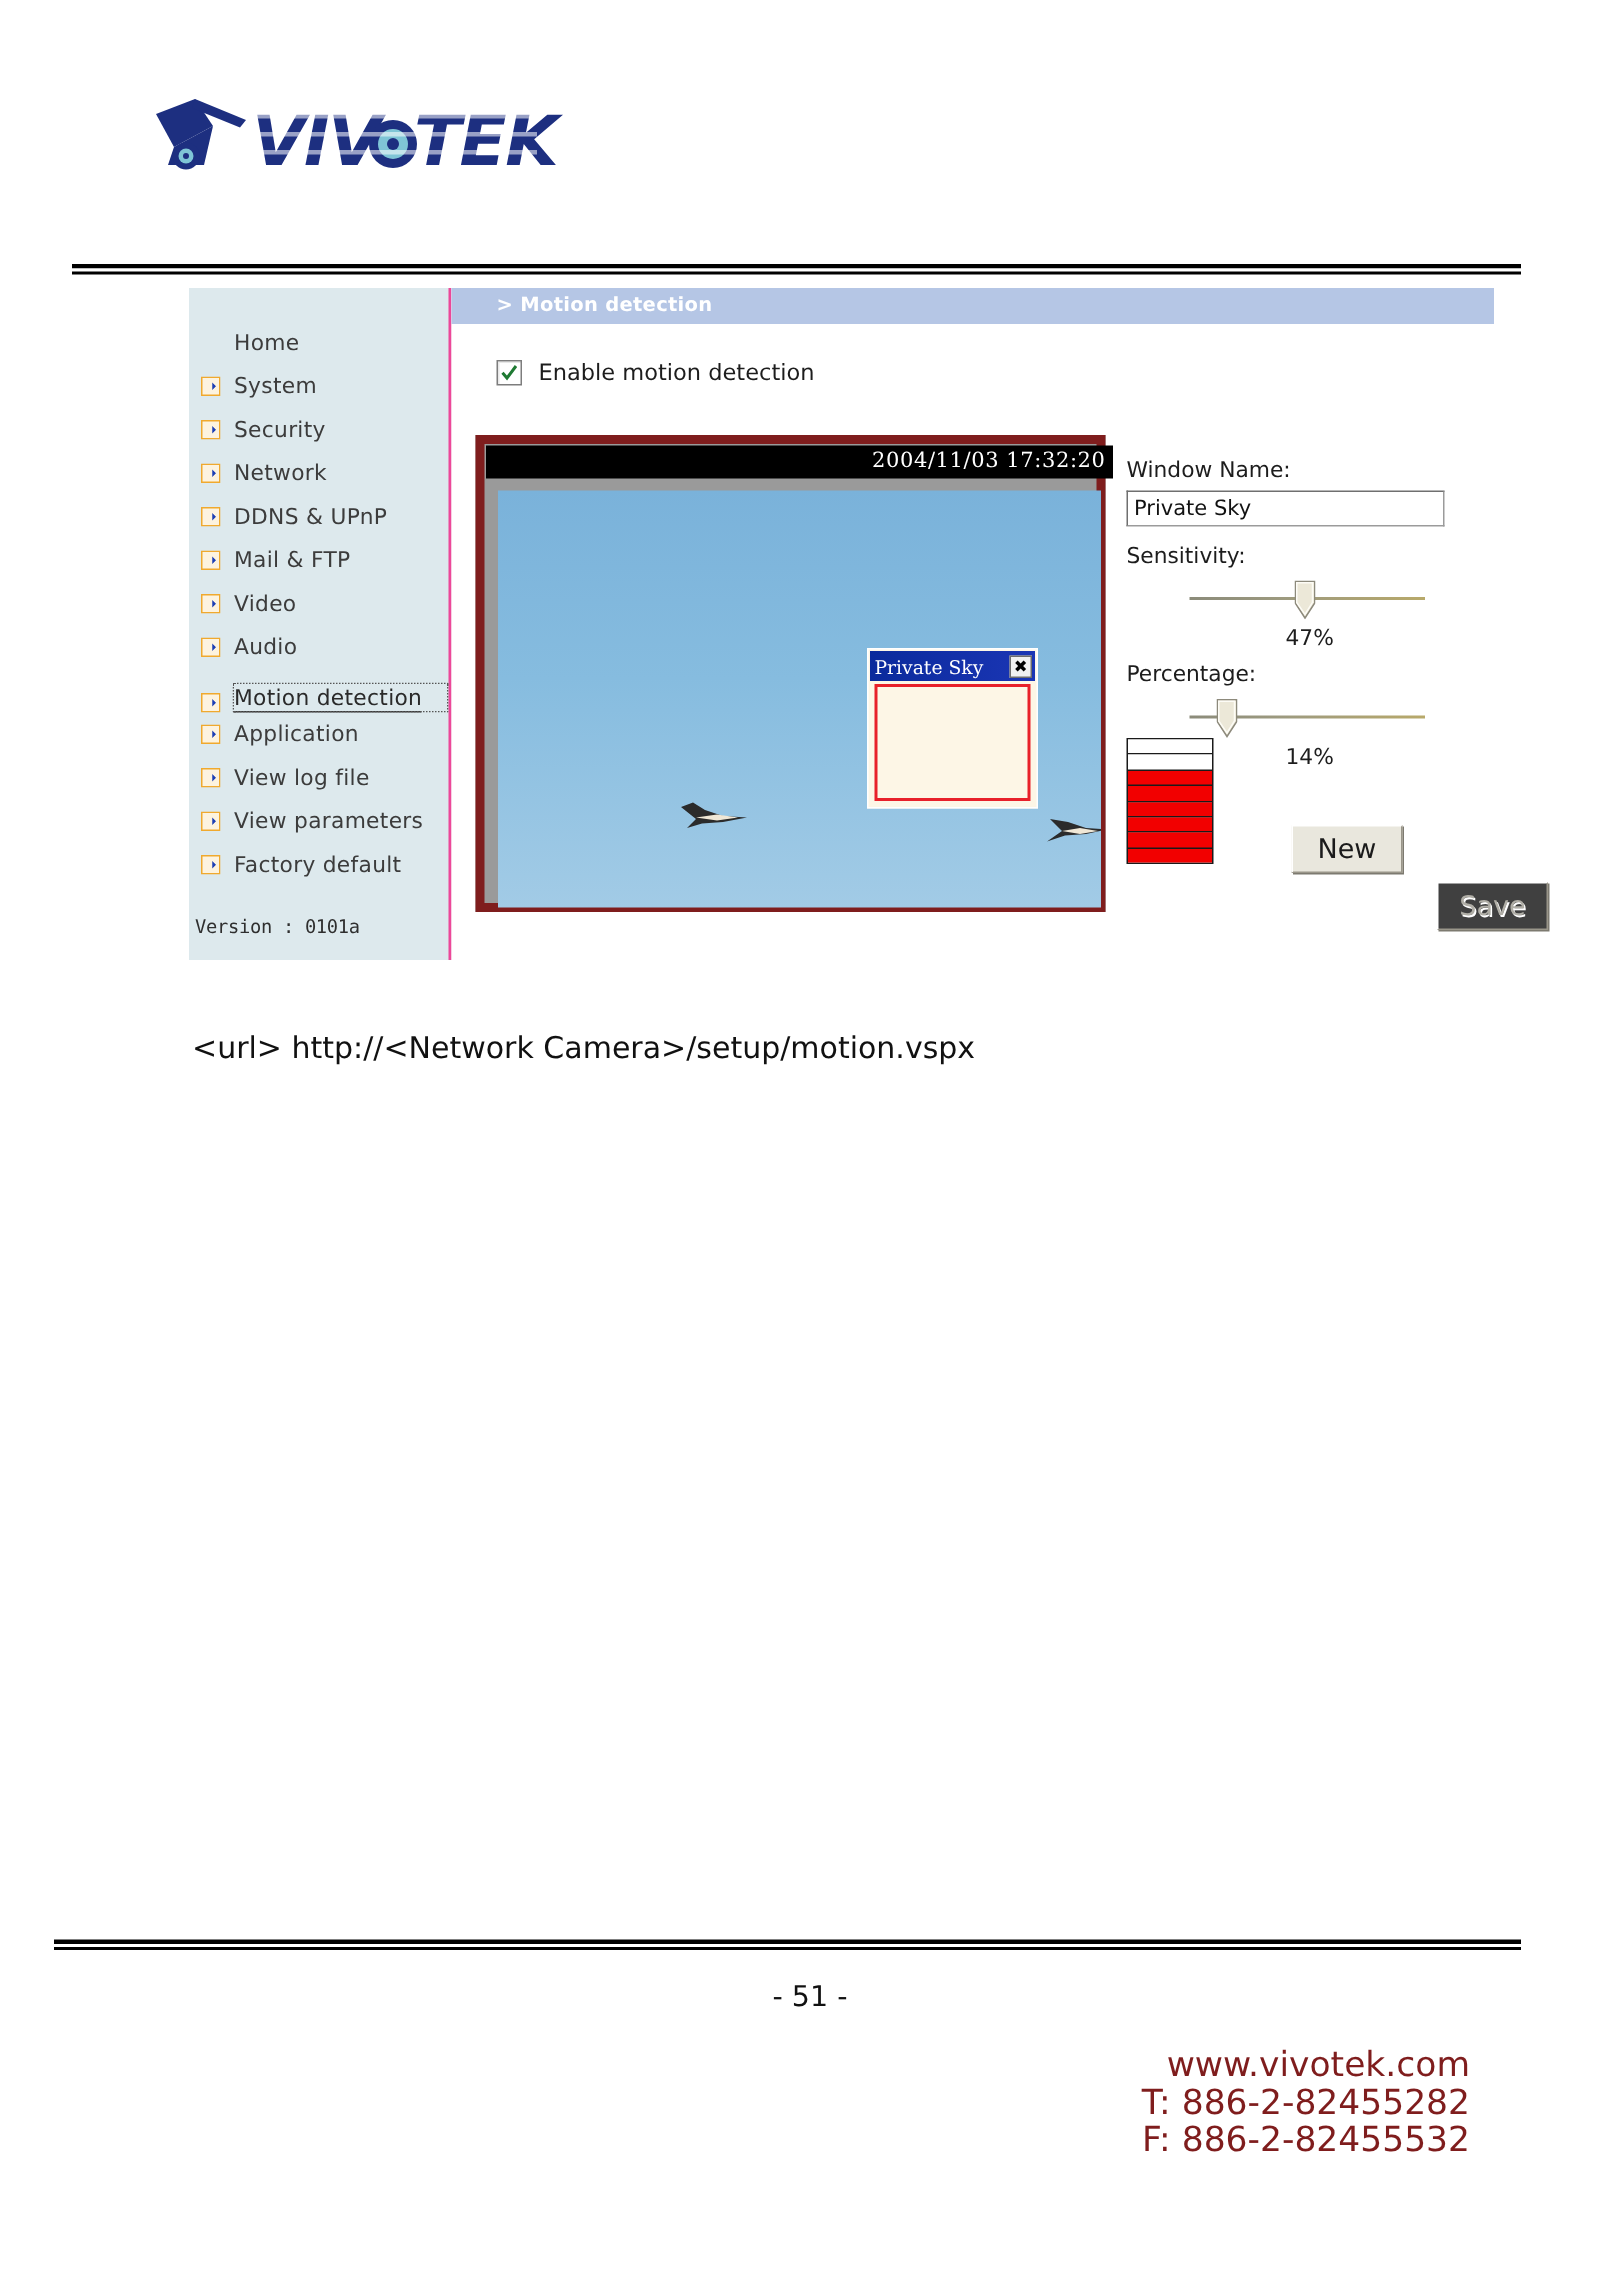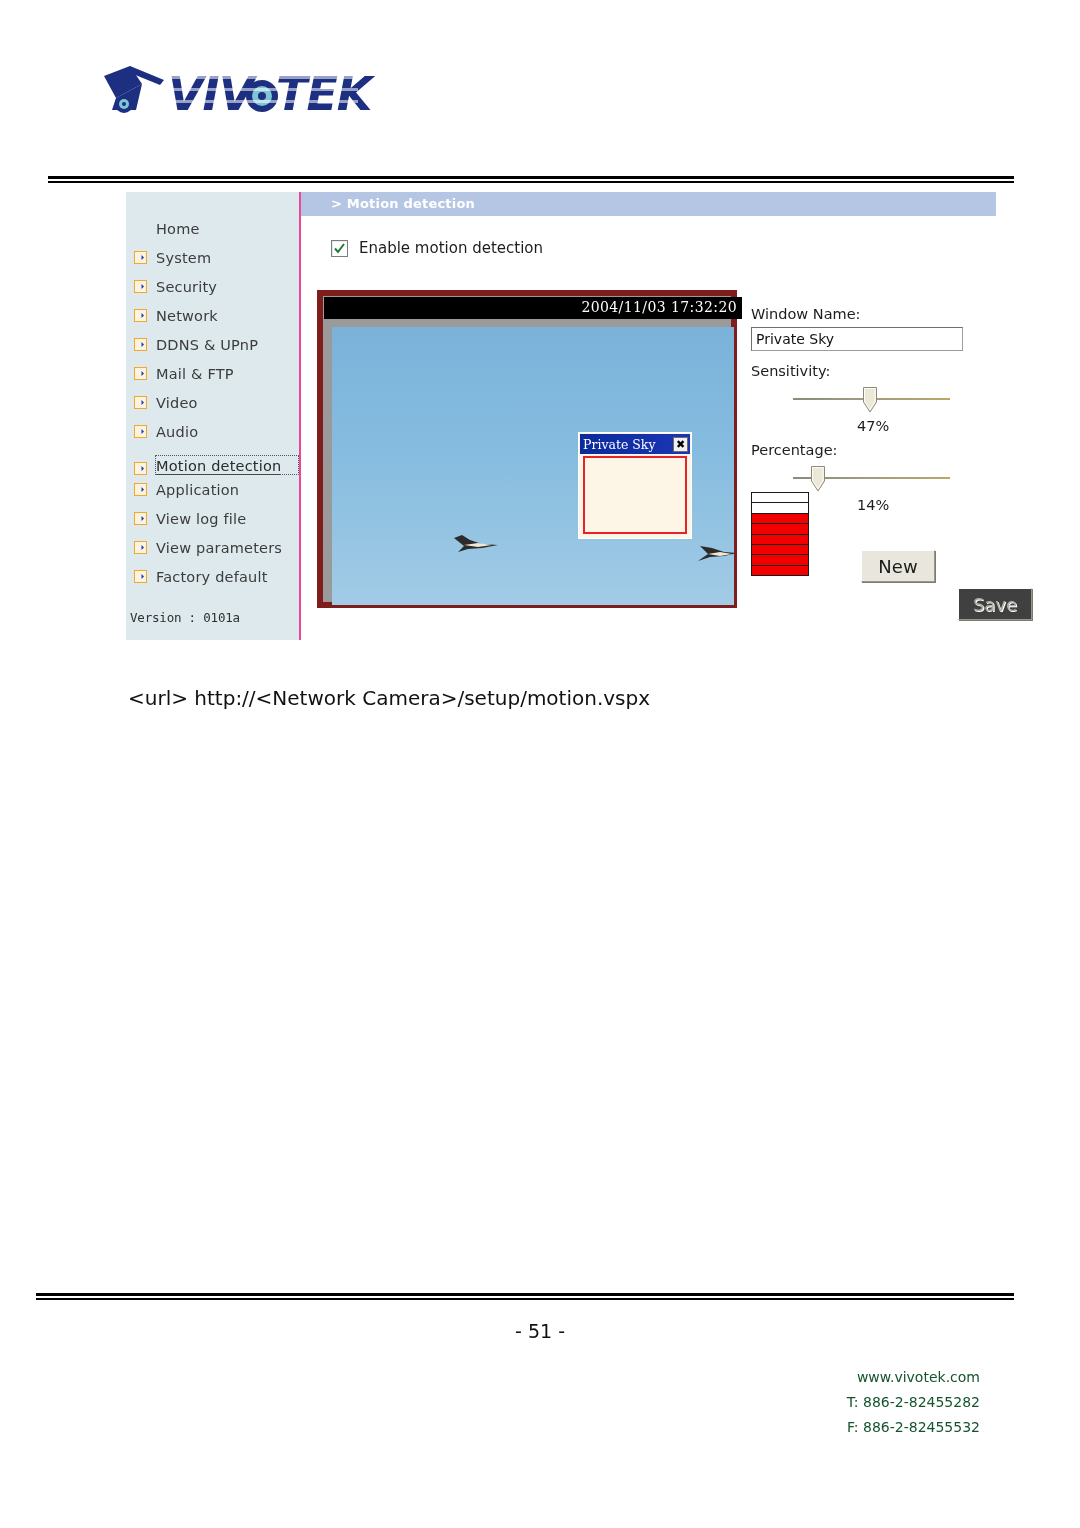--- a/index.html
+++ b/index.html
@@ -406,23 +406,23 @@
     width: 1080px;
     text-align: center;
     font-size: 19px;
     color: #111;
   }
   .contact {
     position: absolute;
     right: 100px;
     top: 1365px;
     text-align: right;
-    font-size: 14px;
+    font-size: 23px;
     line-height: 25px;
-    color: #14532d;
+    color: #7f1d1d;
   }
 </style>
 </head>
 <body>
 
 <div class="logo-wrap">
   <svg class="logo-svg" width="300" height="72" viewBox="0 0 300 72" xmlns="http://www.w3.org/2000/svg">
     <g fill="#1d2f80">
       <path d="M14 18 L40 8 L52 26 L26 40 Z"></path>
       <path d="M40 8 L74 22 L70 27 L38 14 Z"></path>

